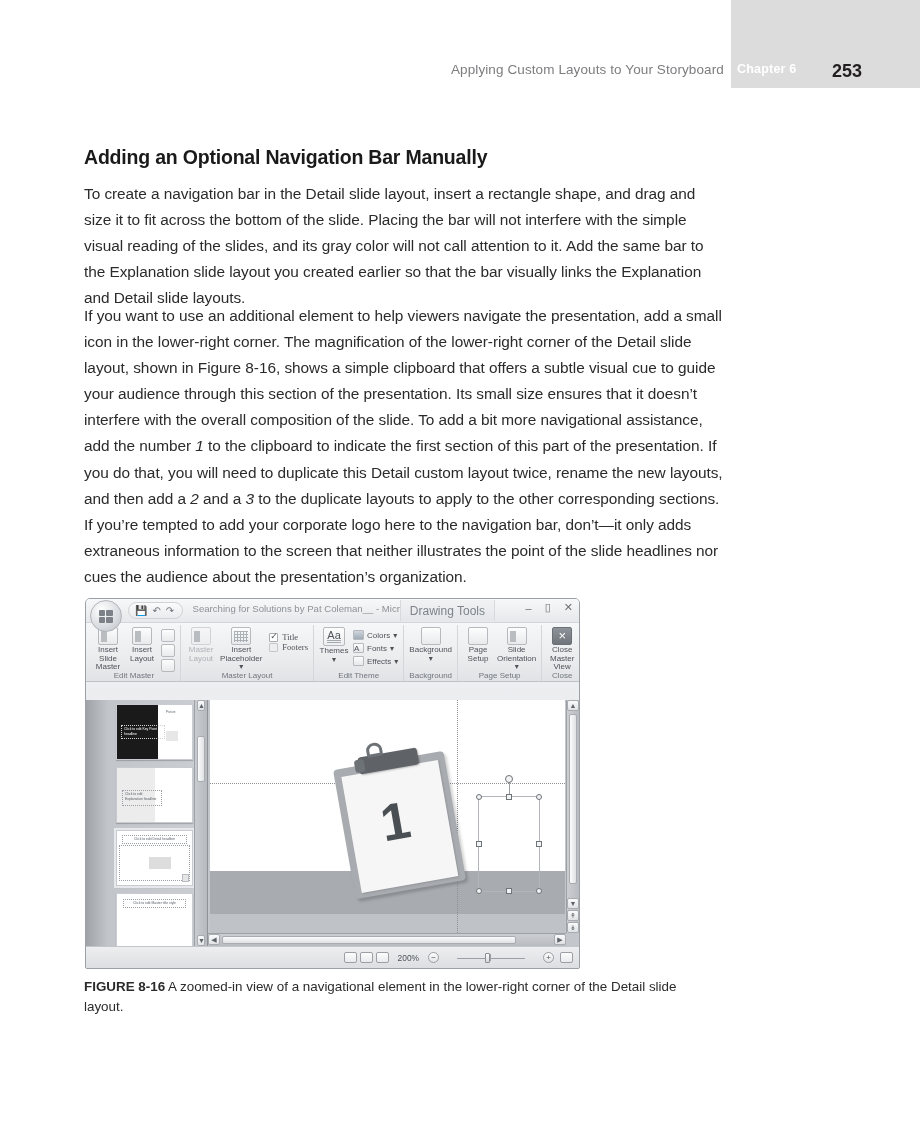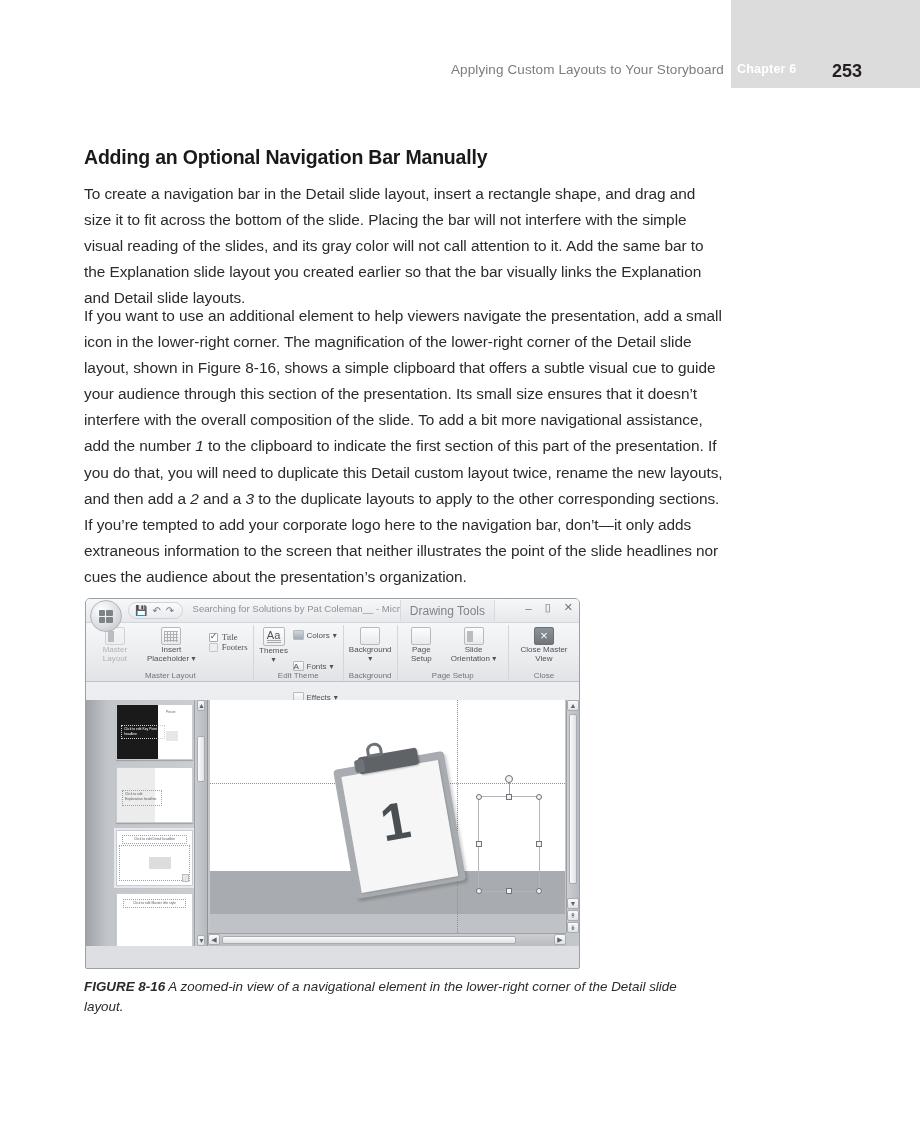--- a/index.html
+++ b/index.html
@@ -431,21 +431,21 @@
     font-size:8px; line-height:9px; text-align:center; color:#4d5359;
   }
   .fitbtn{
     width:13px; height:11px; border:1px solid #9aa0a6; border-radius:2px;
     background:linear-gradient(#fdfdfd,#e8eaec);
   }
 
   
   .caption{
     position:absolute; left:84px; top:977px; width:600px;
-    font-size:13.4px; line-height:20px; color:#2b2b2b;font-style:italic;
+    font-size:13.4px; line-height:20px; color:#2b2b2b;
   }
   .caption b{ font-weight:bold; }
 </style>
 </head>
 <body>
 
 <div class="header-band"></div>
 <div class="header-row">
   <span class="head-title">Applying Custom Layouts to Your Storyboard</span>
   <span class="head-chapter">Chapter 6</span>
@@ -480,20 +480,38 @@
       <div class="wbtns">
         <span>–</span>
         <span>▯</span>
         <span>✕</span>
       </div>
     </div>
 
 
     <div class="ribbon">
 
+      <div class="rgroup">
+        <div class="rg-items">
+          <div class="bigbtn">
+            <div class="ic pane"></div>
+            <span>Insert Slide Master</span>
+          </div>
+          <div class="bigbtn">
+            <div class="ic pane"></div>
+            <span>Insert Layout</span>
+          </div>
+          <div class="stack-btns">
+            <div class="ic small"></div>
+            <div class="ic small"></div>
+            <div class="ic small"></div>
+          </div>
+        </div>
+        <div class="rg-label">Edit Master</div>
+      </div>
 
       <div class="rgroup">
         <div class="rg-items">
           <div class="bigbtn dim">
             <div class="ic pane dim"></div>
             <span>Master Layout</span>
           </div>
           <div class="bigbtn">
             <div class="ic grid"></div>
             <span><span>Insert Placeholder</span> ▾</span>
@@ -511,21 +529,21 @@
         </div>
         <div class="rg-label">Master Layout</div>
       </div>
 
       <div class="rgroup">
         <div class="rg-items">
           <div class="bigbtn">
             <div class="themes-A">Aa</div>
             <span><span>Themes</span><br>▾</span>
           </div>
-          <div class="stack-btns" style="gap:21px; padding-top:3px;">
+          <div class="stack-btns" style="gap:3px; padding-top:3px;">
             <div class="mini"><span class="sw blue"></span><span>Colors</span> ▾</div>
             <div class="mini"><span class="sw">A</span><span>Fonts</span> ▾</div>
             <div class="mini"><span class="sw"></span><span>Effects</span> ▾</div>
           </div>
         </div>
         <div class="rg-label">Edit Theme</div>
       </div>
 
       <div class="rgroup">
         <div class="rg-items" style="justify-content:center;">
@@ -643,19 +661,35 @@
 
         <div class="sp-hscroll">
           <div class="arrowbtn" style="left:0; top:0;">◀</div>
           <div class="sp-hbar"></div>
           <div class="arrowbtn" style="right:0; top:0;">▶</div>
         </div>
       </div>
 
     </div>
 
+    <div class="statusbar">
+      <div class="viewbtns">
+        <div class="vbtn"></div>
+        <div class="vbtn"></div>
+        <div class="vbtn"></div>
+      </div>
+      <div class="zoomlabel">200%</div>
+      <div class="zs-btn">−</div>
+      <div class="zoomslider">
+        <div class="zs-track"></div>
+        <div class="zs-tick"></div>
+        <div class="zs-knob"></div>
+      </div>
+      <div class="zs-btn">+</div>
+      <div class="fitbtn"></div>
+    </div>
 
   </div>
 </div>
 
 <div class="caption">
   <b>FIGURE 8-16</b><span> A zoomed-in view of a navigational element in the lower-right corner of the Detail slide layout.</span>
 </div>
 
 </body></html>

